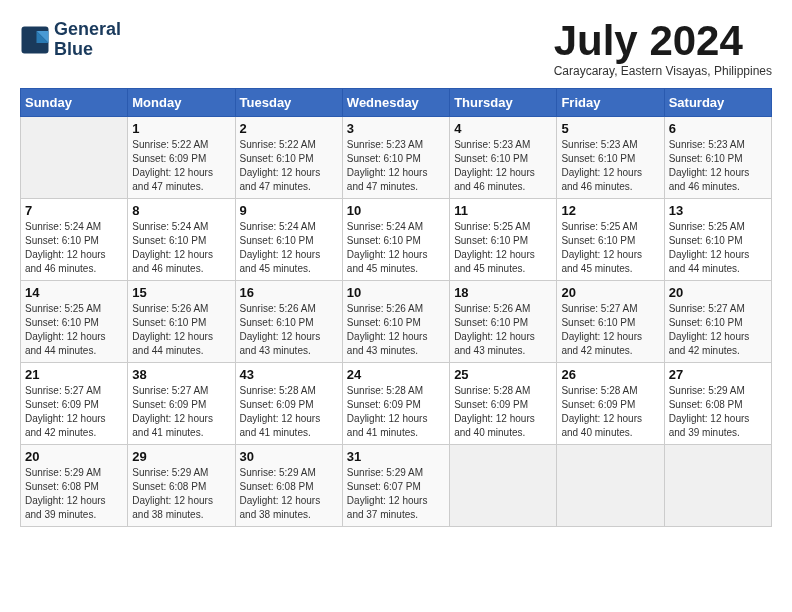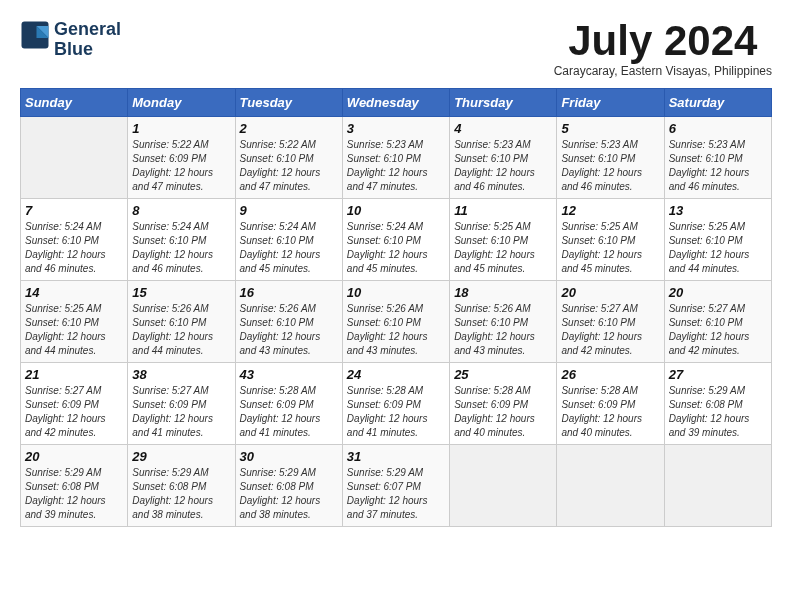--- a/index.html
+++ b/index.html
@@ -11,54 +11,54 @@
       padding: 20px;
     }
     .header {
       display: flex;
       justify-content: space-between;
       align-items: flex-start;
       margin-bottom: 10px;
     }
     .logo {
       display: flex;
+      align-items: center;
       gap: 4px;
     }
     .logo-text {
       font-size: 18px;
       font-weight: bold;
       color: #1a3a5c;
       line-height: 1.1;
     }
     .logo-text span {
       display: block;
     }
     .logo-icon {
       width: 30px;
       height: 30px;
     }
     .title-block {
-      text-align: center;
+      text-align: left;
     }
     .month-title {
       font-size: 42px;
       font-weight: bold;
       color: #1a1a1a;
       line-height: 1;
     }
     .location-title {
       font-size: 12px;
       color: #333;
       margin-top: 2px;
     }
     table {
       width: 100%;
       border-collapse: collapse;
       font-size: 11px;
-      font-style: italic;
     }
     thead tr th {
       background-color: #3a6bbf;
       color: #fff;
       padding: 6px 4px;
       text-align: left;
       font-size: 13px;
       font-weight: bold;
       border: 1px solid #2a5aaf;
     }

